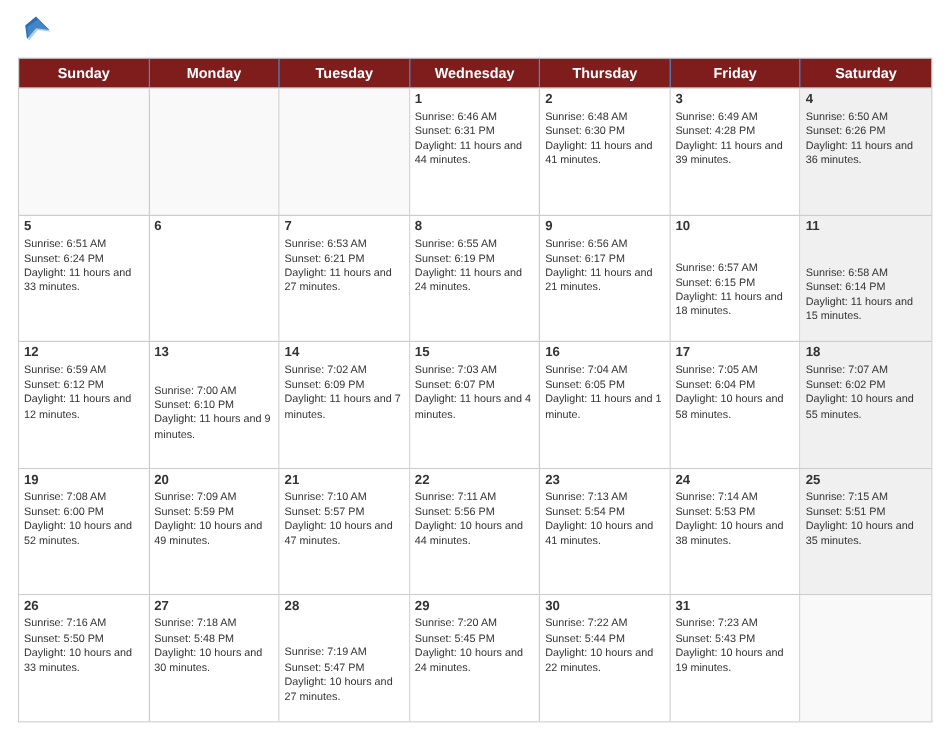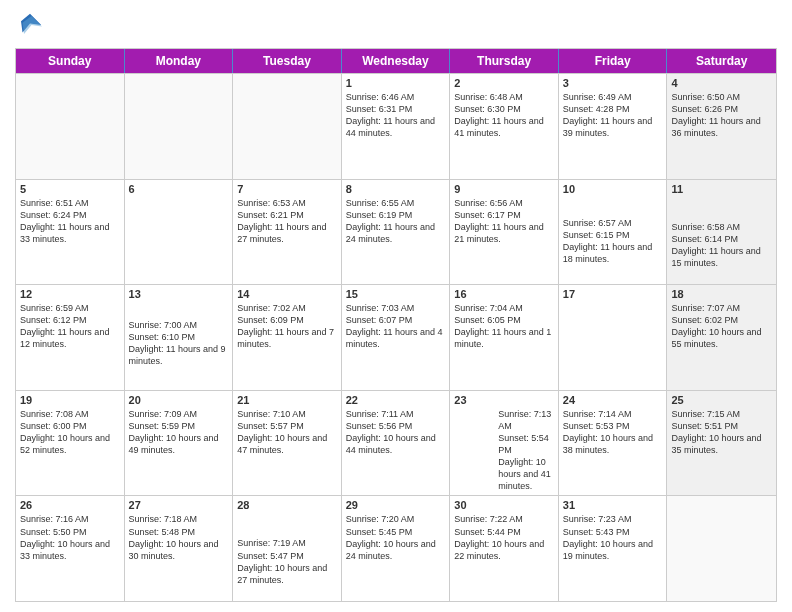--- a/index.html
+++ b/index.html
@@ -62,21 +62,21 @@
     }
     .calendar {
       flex: 1;
       display: flex;
       flex-direction: column;
       border: 1px solid #ccc;
     }
     .cal-header-row {
       display: grid;
       grid-template-columns: repeat(7, 1fr);
-      background: #a21caf;
+      background: #7f1d1d;
     }
     .cal-header-cell {
       color: #fff;
       font-size: 12px;
       font-weight: bold;
       padding: 5px 4px;
       text-align: center;
       border-right: 1px solid #4a8acc;
     }
     .cal-header-cell:last-child { border-right: none; }
@@ -243,20 +243,23 @@
 Daylight: 11 hours and 4 minutes.</div>
           </div>
           <div class="cal-cell">
             <div class="day-number">16</div>
             <div class="cell-text" style="white-space: pre-line;">Sunrise: 7:04 AM
 Sunset: 6:05 PM
 Daylight: 11 hours and 1 minute.</div>
           </div>
           <div class="cal-cell">
             <div class="day-number">17</div>
+            <div class="cell-text" style="white-space: pre-line;">Sunrise: 7:05 AM
+Sunset: 6:04 PM
+Daylight: 10 hours and 58 minutes.</div>
           </div>
           <div class="cal-cell shaded">
             <div class="day-number">18</div>
             <div class="cell-text" style="white-space: pre-line;">Sunrise: 7:07 AM
 Sunset: 6:02 PM
 Daylight: 10 hours and 55 minutes.</div>
           </div>
         </div>
         <div class="cal-row">
           <div class="cal-cell">
@@ -278,21 +281,21 @@
 Daylight: 10 hours and 47 minutes.</div>
           </div>
           <div class="cal-cell">
             <div class="day-number">22</div>
             <div class="cell-text" style="white-space: pre-line;">Sunrise: 7:11 AM
 Sunset: 5:56 PM
 Daylight: 10 hours and 44 minutes.</div>
           </div>
           <div class="cal-cell">
             <div class="day-number">23</div>
-            <div class="cell-text" style="white-space: pre-line; margin-left: 44px;">Sunrise: 7:13 AM
+            <div class="cell-text" style="white-space: pre-line;">Sunrise: 7:13 AM
 Sunset: 5:54 PM
 Daylight: 10 hours and 41 minutes.</div>
           </div>
           <div class="cal-cell">
             <div class="day-number">24</div>
             <div class="cell-text" style="white-space: pre-line;">Sunrise: 7:14 AM
 Sunset: 5:53 PM
 Daylight: 10 hours and 38 minutes.</div>
           </div>
           <div class="cal-cell shaded">

